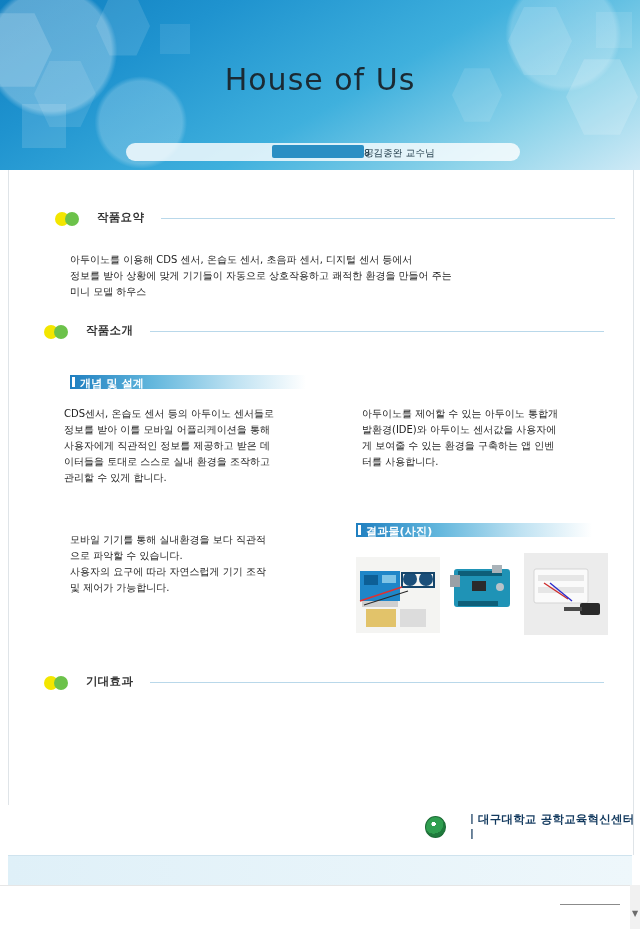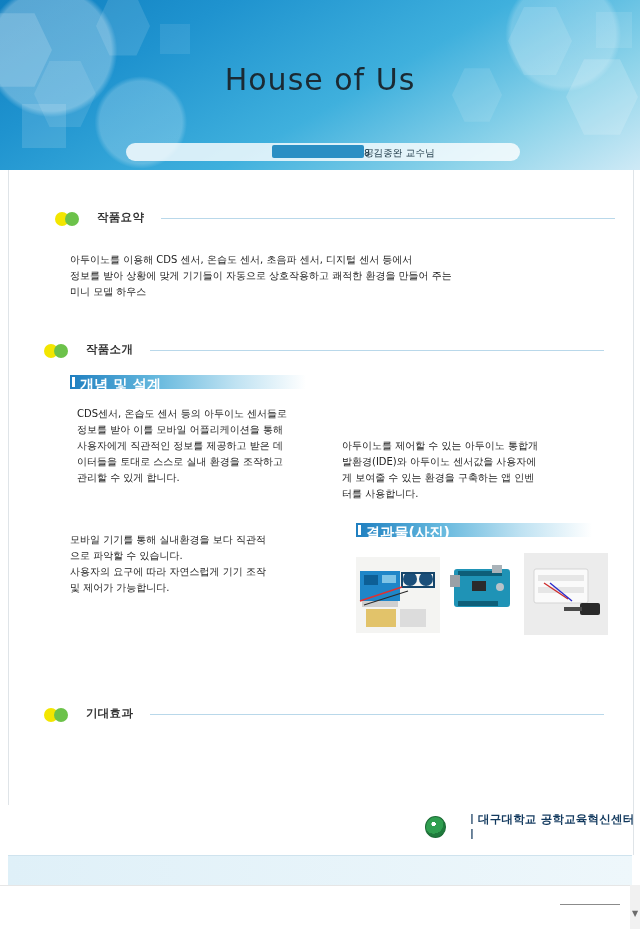--- a/index.html
+++ b/index.html
@@ -83,21 +83,21 @@
     position:absolute;height:14px;
   }
   .sub-bar{
     position:absolute;left:0;top:0;height:14px;width:100%;
     background:linear-gradient(90deg,#1f7fc0 0%, #63b7dd 35%, #bfe2f2 70%, #ffffff 100%);
   }
   .sub-tick{
     position:absolute;left:2px;top:2px;width:3px;height:10px;background:#ffffff;
   }
   .sub-label{
-    position:absolute;left:10px;top:1px;font-size:14px;color:#ffffff;font-weight:700;
+    position:absolute;left:10px;top:1px;font-size:11px;color:#ffffff;font-weight:700;
     letter-spacing:.2px;white-space:nowrap;
   }
   .sub-body{
     position:absolute;font-size:10px;color:#222;line-height:16px;white-space:pre-line;
   }
 
   
   .photo{position:absolute;overflow:hidden;}
   .ph1{left:356px;top:557px;width:84px;height:76px;background:#f2f2f2;}
   .ph2{left:448px;top:557px;width:68px;height:66px;background:#ffffff;}
@@ -170,41 +170,41 @@
       <div class="dot a"></div>
       <div class="dot b"></div>
     </div>
     <div class="sec-title">작품요약</div>
     <div class="sec-rule" style="left:106px;width:454px;"></div>
   </div>
   <div class="para" style="left:70px;top:252px;width:520px;">아두이노를 이용해 CDS 센서, 온습도 센서, 초음파 센서, 디지털 센서 등에서
 정보를 받아 상황에 맞게 기기들이 자동으로 상호작용하고 쾌적한 환경을 만들어 주는
 미니 모델 하우스</div>
 
-  <div class="section" style="left:44px;top:344px;width:560px;height:14px;">
+  <div class="section" style="left:44px;top:325px;width:560px;height:14px;">
     <div class="sec-dots">
       <div class="dot a"></div>
       <div class="dot b"></div>
     </div>
     <div class="sec-title">작품소개</div>
     <div class="sec-rule" style="left:106px;width:454px;"></div>
   </div>
 
   <div class="sub" style="left:70px;top:375px;width:236px;">
     <div class="sub-bar"></div>
     <div class="sub-tick"></div>
     <div class="sub-label">개념 및 설계</div>
   </div>
-  <div class="sub-body" style="left:77px;top:406px;width:242px;">CDS센서, 온습도 센서 등의 아두이노 센서들로
+  <div class="sub-body" style="left:64px;top:406px;width:242px;">CDS센서, 온습도 센서 등의 아두이노 센서들로
 정보를 받아 이를 모바일 어플리케이션을 통해
 사용자에게 직관적인 정보를 제공하고 받은 데
 이터들을 토대로 스스로 실내 환경을 조작하고
 관리할 수 있게 합니다.</div>
 
-  <div class="sub-body" style="left:342px;top:406px;width:244px;margin-top:32px;">아두이노를 제어할 수 있는 아두이노 통합개
+  <div class="sub-body" style="left:362px;top:406px;width:244px;">아두이노를 제어할 수 있는 아두이노 통합개
 발환경(IDE)와 아두이노 센서값을 사용자에
 게 보여줄 수 있는 환경을 구축하는 앱 인벤
 터를 사용합니다.</div>
 
   <div class="sub-body" style="left:70px;top:532px;width:244px;">모바일 기기를 통해 실내환경을 보다 직관적
 으로 파악할 수 있습니다.
 사용자의 요구에 따라 자연스럽게 기기 조작
 및 제어가 가능합니다.</div>
 
   <div class="sub" style="left:356px;top:523px;width:236px;">
@@ -249,21 +249,21 @@
       <rect x="10" y="16" width="54" height="34" rx="2" fill="#fafafa" stroke="#d5d5d5"></rect>
       <rect x="14" y="22" width="46" height="6" fill="#e6e6e6"></rect>
       <rect x="14" y="34" width="46" height="6" fill="#e6e6e6"></rect>
       <rect x="56" y="50" width="20" height="12" rx="2" fill="#2a2a2a"></rect>
       <rect x="40" y="54" width="18" height="4" fill="#4a4a4a"></rect>
       <path d="M20 30 L44 46" stroke="#cc2b2b" stroke-width="1.4" fill="none"></path>
       <path d="M26 30 L48 48" stroke="#2b2bcc" stroke-width="1.4" fill="none"></path>
     </svg>
   </div>
 
-  <div class="section" style="left:44px;top:708px;width:560px;height:14px;">
+  <div class="section" style="left:44px;top:676px;width:560px;height:14px;">
     <div class="sec-dots">
       <div class="dot a"></div>
       <div class="dot b"></div>
     </div>
     <div class="sec-title">기대효과</div>
     <div class="sec-rule" style="left:106px;width:454px;"></div>
   </div>
 
   <div class="footer"></div>
   <div class="logo-wrap">

